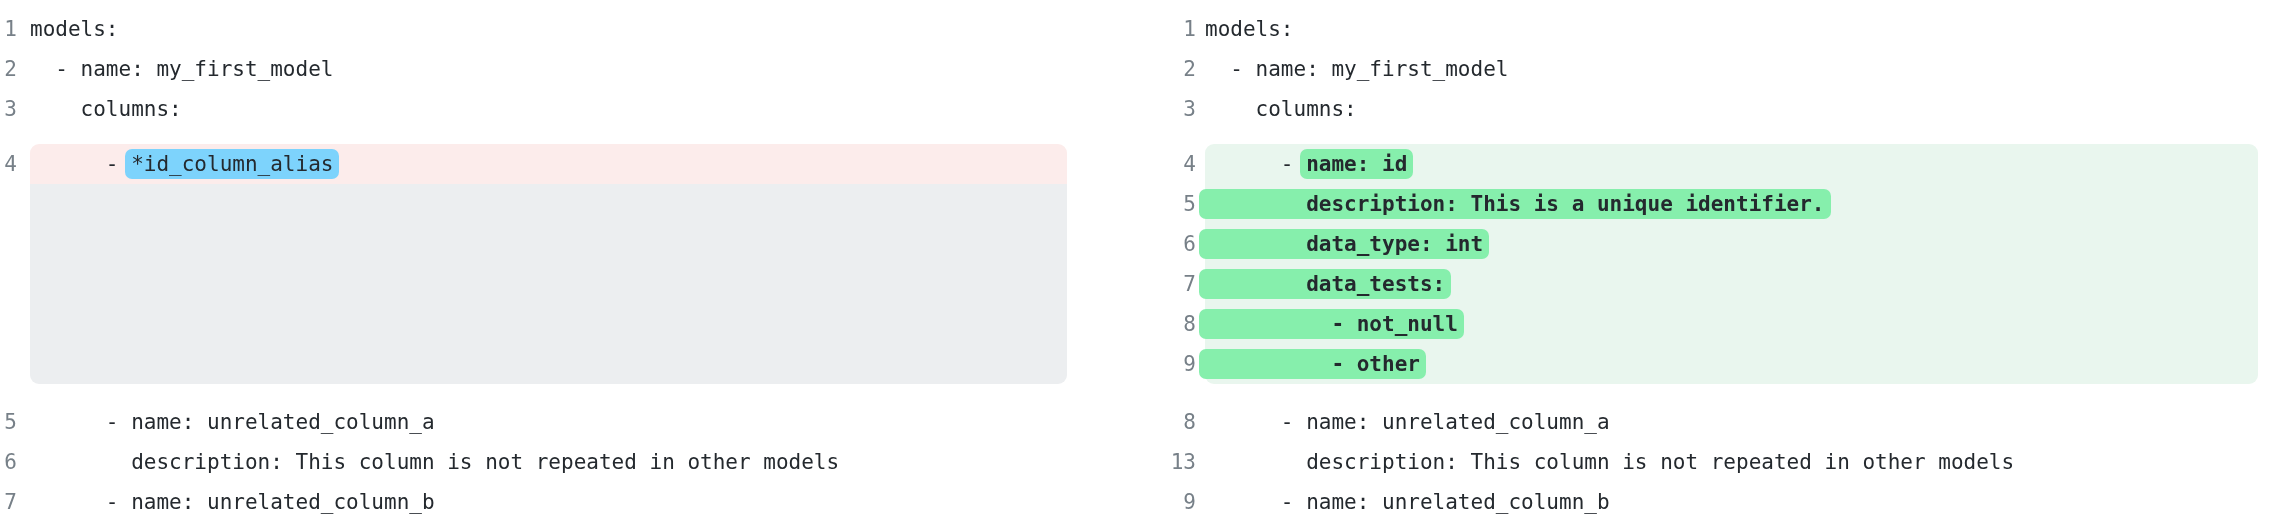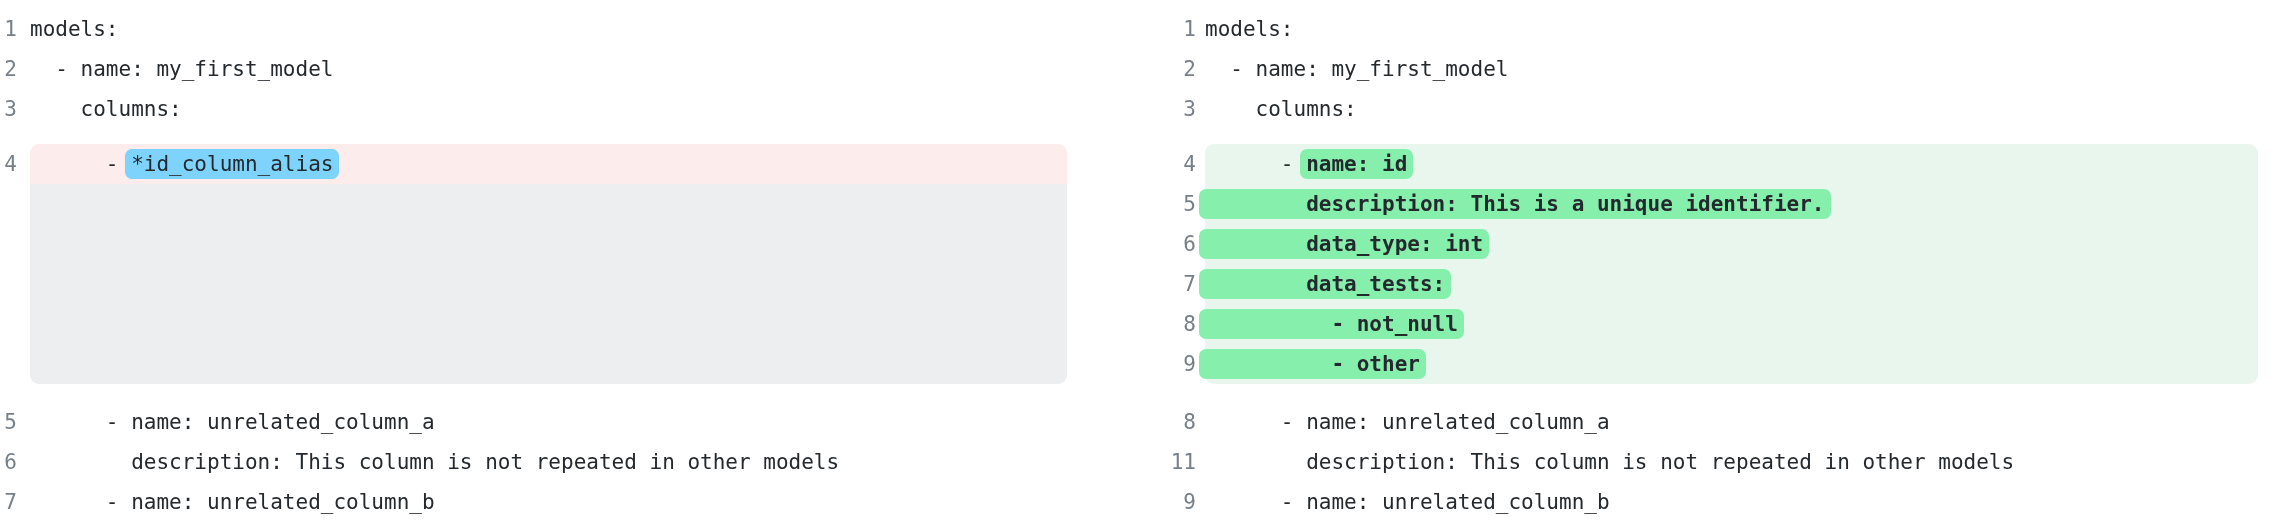--- a/index.html
+++ b/index.html
@@ -126,21 +126,21 @@
         <span class="num">9</span>
         <span class="code bg-added r-bottom"><span></span><span class="tok tok-added">          - other</span></span>
       </div>
     </div>
 
     <div class="line">
       <span class="num">8</span>
       <span class="code">      - name: unrelated_column_a</span>
     </div>
     <div class="line">
-      <span class="num">11</span>
+      <span class="num">13</span>
       <span class="code">        description: This column is not repeated in other models</span>
     </div>
     <div class="line">
       <span class="num">9</span>
       <span class="code">      - name: unrelated_column_b</span>
     </div>
   </div>
 
 </div>
 

